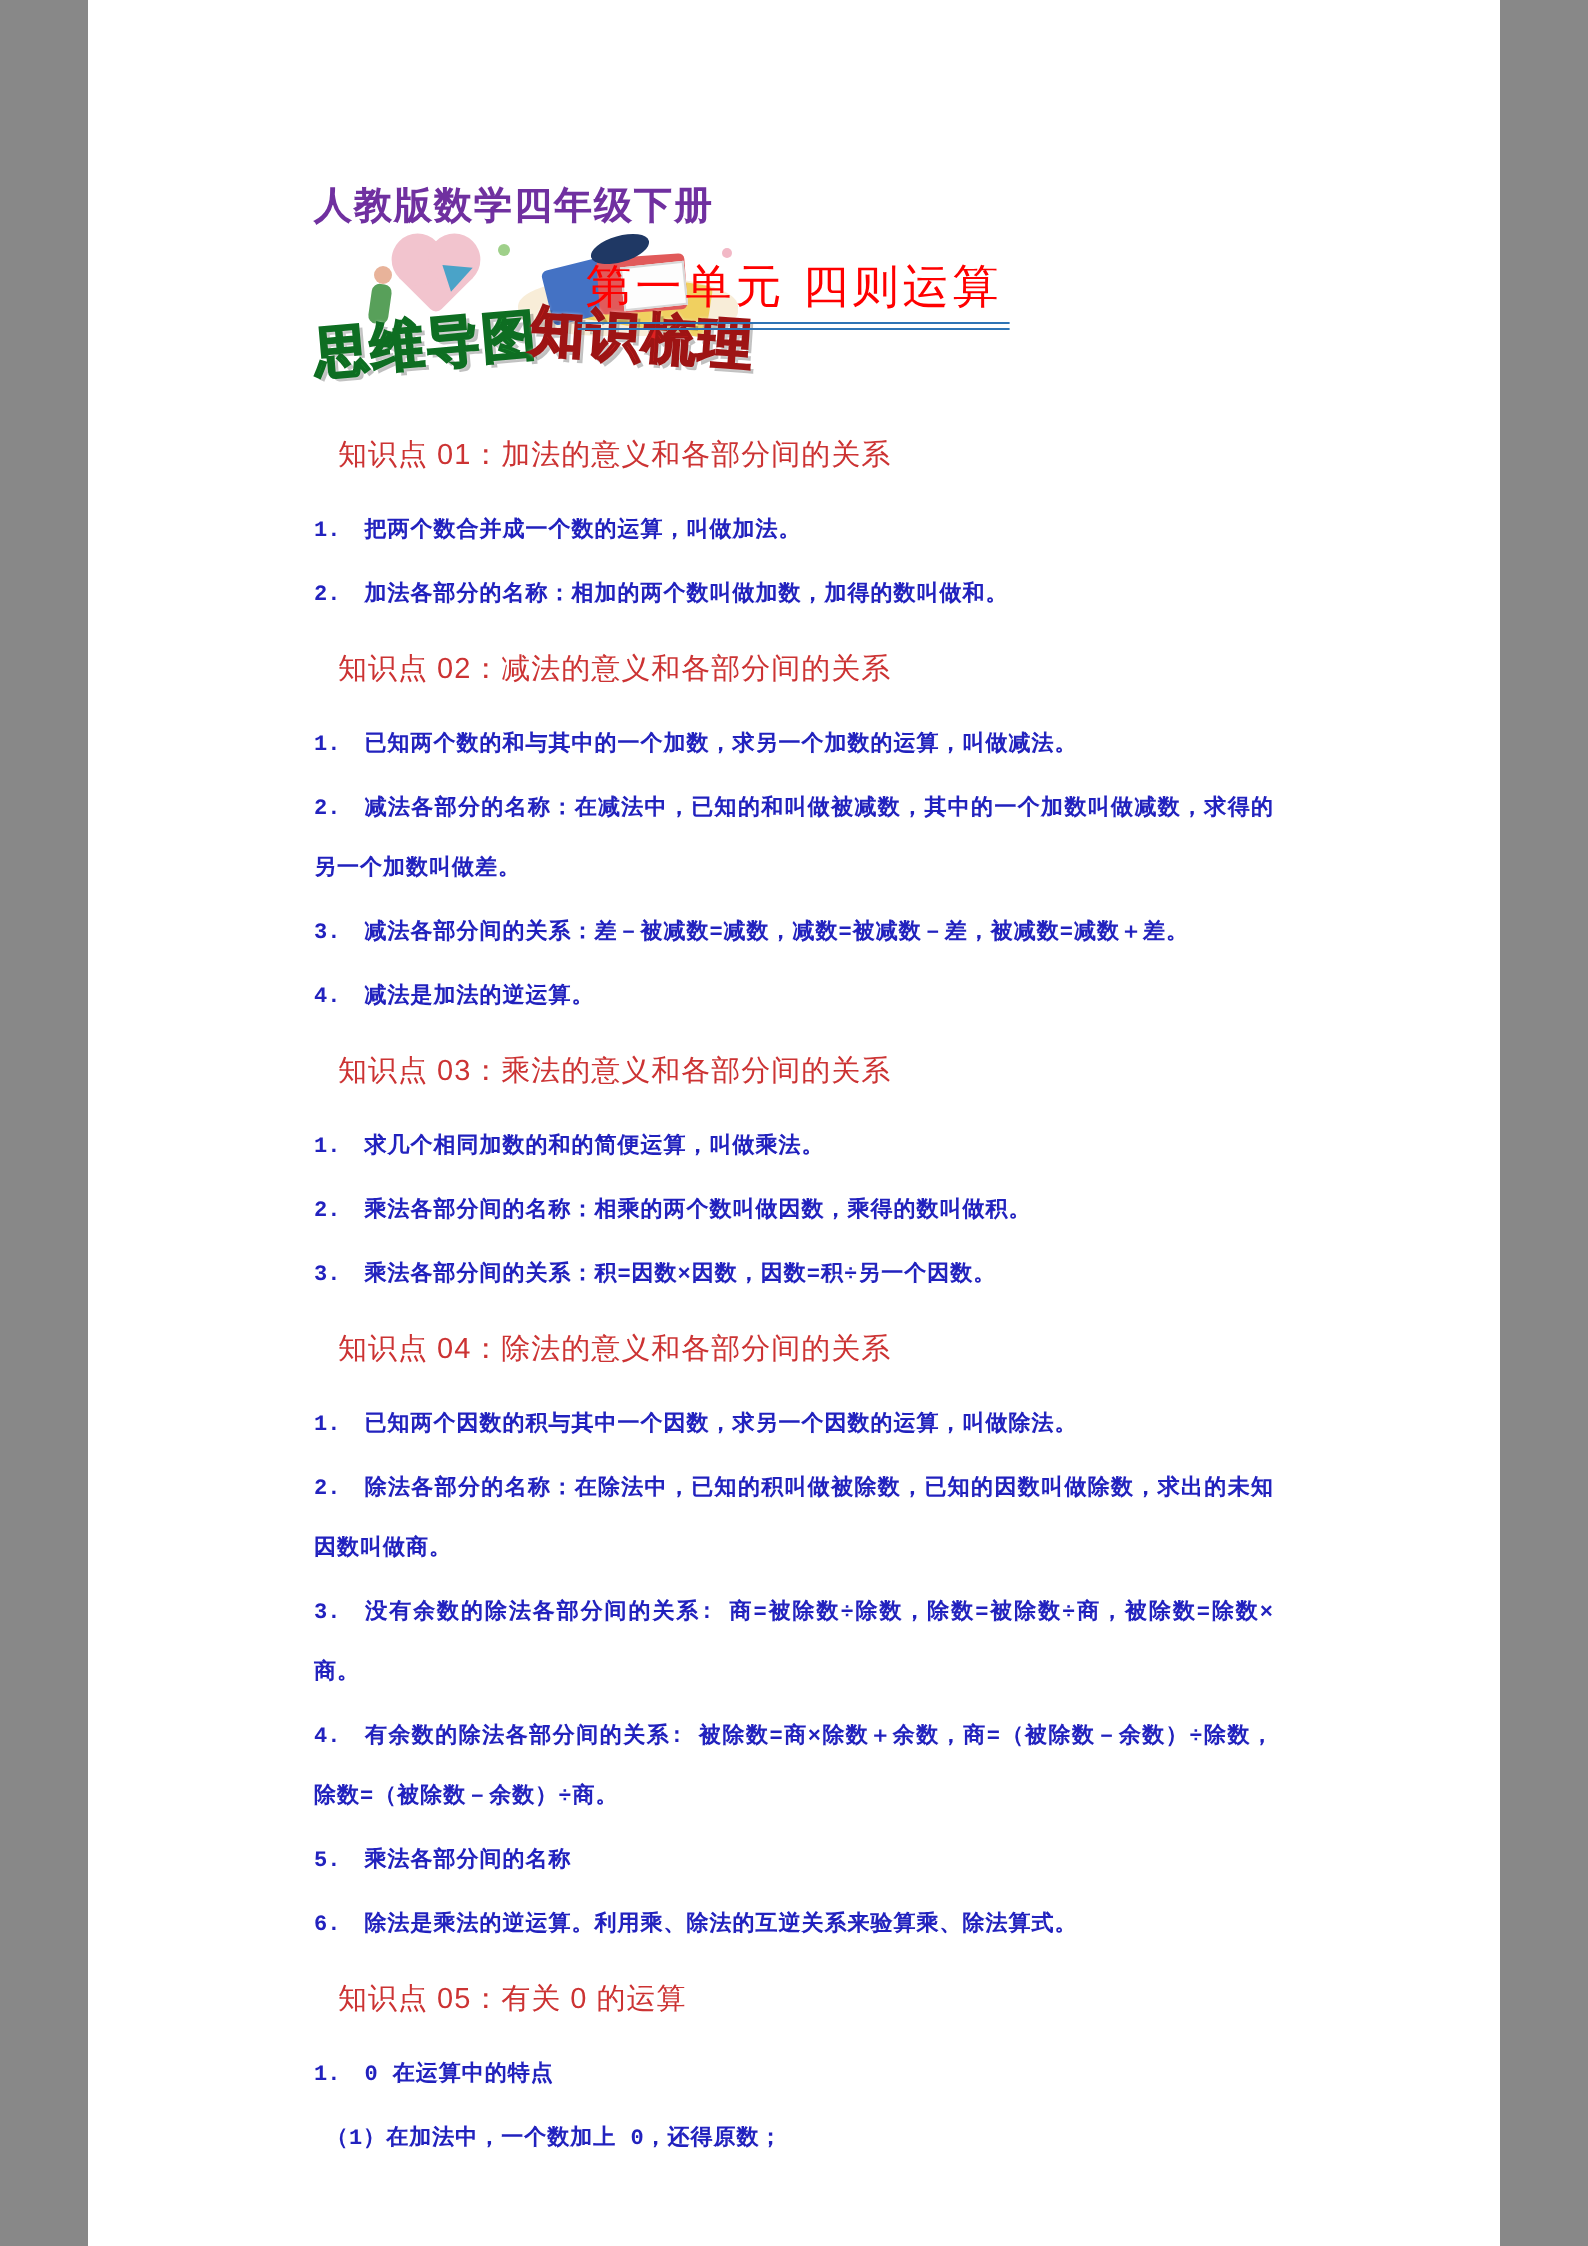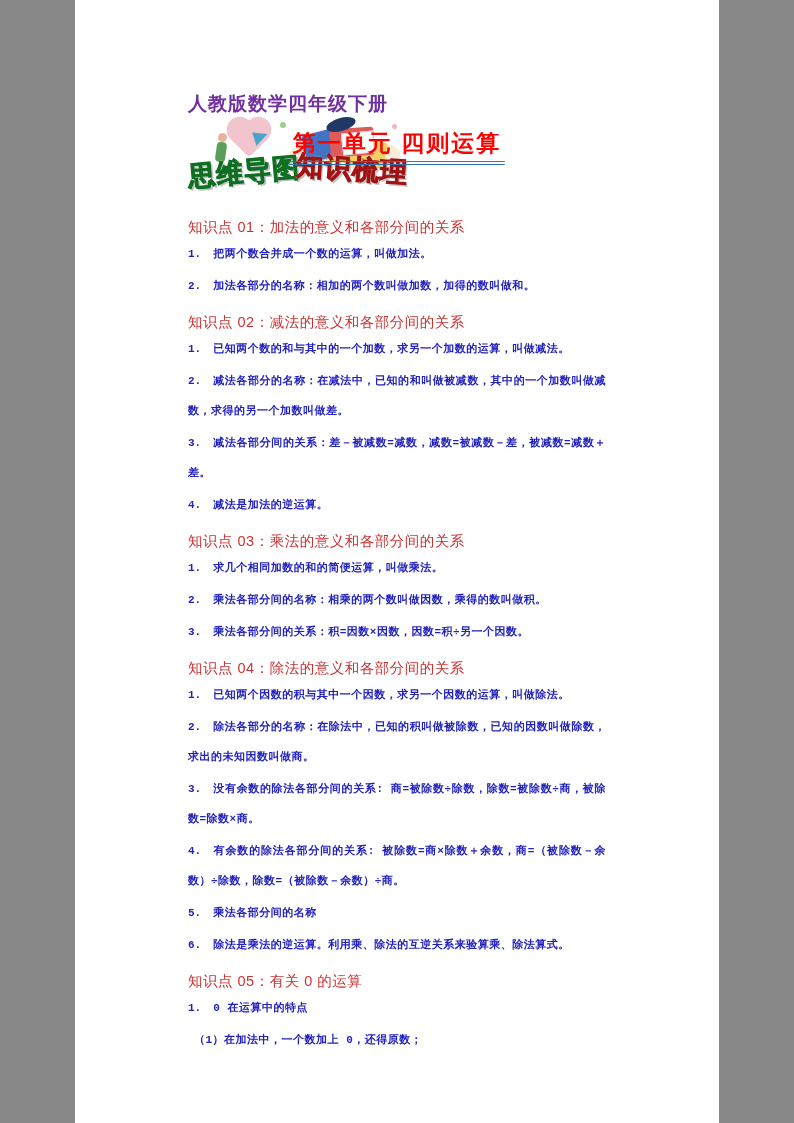--- a/index.html
+++ b/index.html
@@ -1,18 +1,18 @@
 <!DOCTYPE html>
 <html><head>
 <meta charset="utf-8">
 <style>
   html,body{margin:0;padding:0;background:#888;}
   .page{
     position:relative;
-    width:644px;height:1123px;
+    width:706px;height:1123px;
     margin:0 auto;
     background:#ffffff;
     box-sizing:border-box;
     padding:92px 113px 40px 113px;
     font-family:"Liberation Sans", sans-serif;
     overflow:hidden;
   }
   
   .book-title{
     margin:0;
@@ -27,21 +27,21 @@
     position:relative;
     height:86px;
     margin-top:4px;
   }
   .unit-title{
     position:absolute;
     left:50%;top:8px;
     transform:translateX(-50%);
     white-space:nowrap;
     font-size:23px;
-    font-weight:bold;
+    font-weight:normal;
     color:var(--title-red,#FF0000);
     letter-spacing:2px;
     padding:0 4px 2px 4px;
     border-bottom:4px double var(--underline-blue,#2E74B5);
   }
   
   .clipart{position:absolute;left:14px;top:0;width:205px;height:50px;}
   .clipart *{position:absolute;}
   .heart{
     left:34px;top:6px;width:26px;height:26px;
@@ -83,21 +83,21 @@
   }
   .wa-red{
     color:var(--wa-red,#E02222);
     transform:rotate(4deg) translateY(-3px);
     margin-left:-4px;
     -webkit-text-stroke:1px #9e1414;
   }
   
   .kp{margin-top:11px;}
   .kp-heading{
-    margin:0;
+    margin:12px;
     font-size:14.5px;
     font-weight:normal;
     color:var(--kp-red,#CC3333);
     line-height:21px;
     letter-spacing:0.5px;
   }
   .kp-item{
     margin:1px 0 2px 0;
     font-size:11px;
     font-weight:bold;

